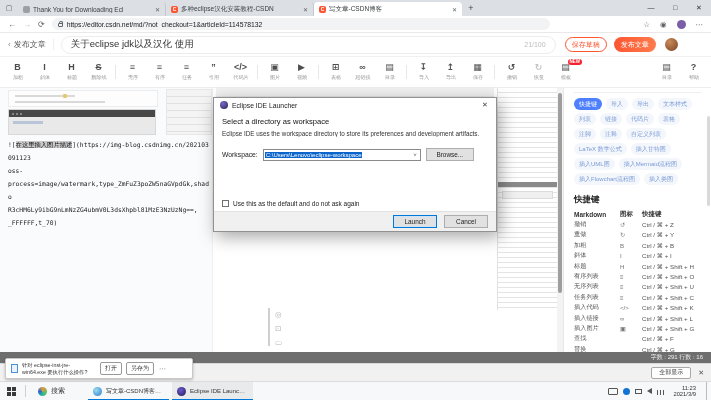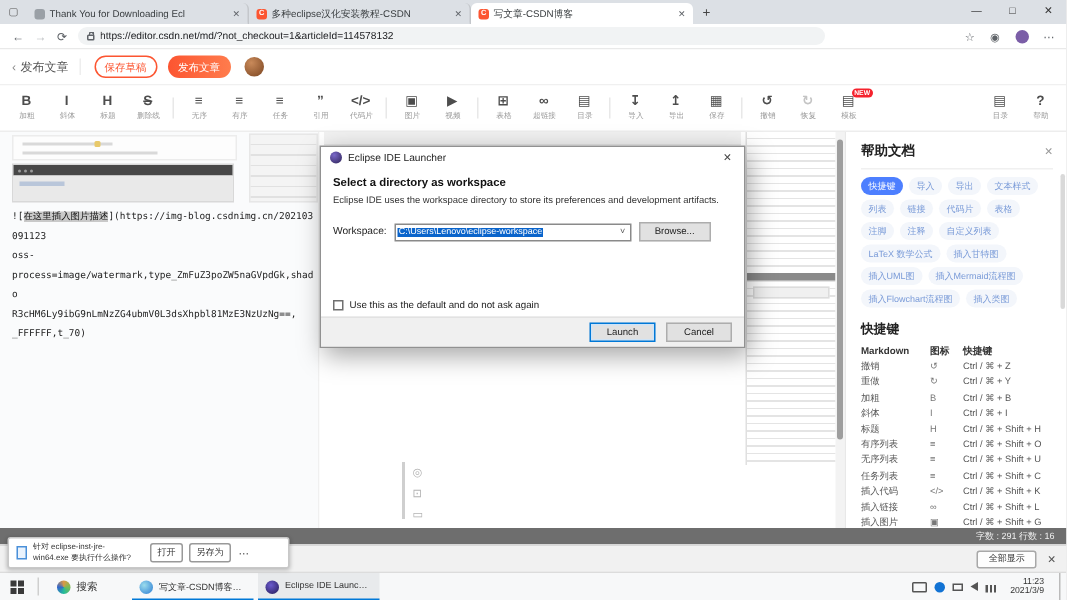--- a/index.html
+++ b/index.html
@@ -105,21 +105,21 @@
 .sc-keys{white-space:nowrap}
 .sb-scrollbar{position:absolute;right:1px;top:28px;width:3px;height:90px;background:#d9d9d9;border-radius:2px}
 
 
 .dialog{position:absolute;left:213px;top:97px;width:284px;height:135px;background:#fff;border:1px solid #919191;
   box-shadow:3px 5px 16px rgba(0,0,0,.35);z-index:20}
 .dlg-titlebar{height:14px;display:flex;align-items:center;gap:4px;padding:0 0 0 6px}
 .dlg-icon{width:8px;height:8px;border-radius:50%;background:radial-gradient(circle at 35% 30%,#7a68c9,#2c2255);flex:none}
 .dlg-title{font-size:6.8px;color:#222;flex:1;white-space:nowrap}
 .dlg-close{font-size:7px;color:#444;width:22px;height:14px;display:flex;align-items:center;justify-content:center}
-.dlg-heading{font-size:7.6px;font-weight:bold;color:#111;padding:5px 8px 0}
+.dlg-heading{font-size:7.6px;font-weight:normal;color:#111;padding:5px 8px 0}
 .dlg-desc{font-size:6.3px;color:#333;padding:4px 8px 0;white-space:nowrap;overflow:hidden}
 .dlg-ws-row{position:absolute;left:8px;top:50px;right:8px;display:flex;align-items:center;gap:5px}
 .dlg-ws-label{font-size:6.8px;color:#222;white-space:nowrap}
 .combo{width:158px;height:12px;border:1px solid #8a8a8a;background:#fff;display:flex;align-items:center;padding:0 1px}
 .combo-sel{background:#0a64cb;color:#fff;font-size:6px;white-space:nowrap;overflow:hidden;padding:0 1px}
 .combo-arrow{margin-left:auto;font-size:6px;color:#555;padding-right:2px}
 .browse-btn{width:48px;height:13px;border:1px solid #adadad;background:#e1e1e1;font-size:6.4px;color:#222;display:flex;align-items:center;justify-content:center}
 .dlg-check-row{position:absolute;left:8px;top:102px;display:flex;align-items:center;gap:4px}
 .checkbox{width:7px;height:7px;border:1px solid #707070;background:#fff;flex:none}
 .check-label{font-size:6.5px;color:#222;white-space:nowrap}
@@ -217,20 +217,24 @@
       <span class="browser-avatar"></span>
       <span class="addr-icon">⋯</span>
     </div>
   </div>
 
   <div class="csdn-header">
     <div class="back-link">
       <span class="back-arrow">‹</span>
       <span>发布文章</span>
     </div>
+    <div class="title-box">
+      <div class="title-input">关于eclipse jdk以及汉化 使用</div>
+      <span class="char-count">21/100</span>
+    </div>
     <div class="save-draft">保存草稿</div>
     <div class="publish">发布文章</div>
     <div class="header-avatar"></div>
   </div>
 
   <div class="toolbar">
     <div class="toolbar-items">
         <div class="tool">
           <span class="tglyph">B</span>
           <span class="tlabel">加粗</span>
@@ -371,24 +375,20 @@
           <span class="float-tool">⊡</span>
           <span class="float-tool">▭</span>
         </div>
     </div>
 
     <div class="pane-scrollbar">
       <div class="pane-thumb"></div>
     </div>
 
     <div class="sidebar">
-      <div class="sb-header">
-        <span>帮助文档</span>
-        <span class="sb-close">✕</span>
-      </div>
       <div class="sb-divider"></div>
       <div class="tags">
           <span class="tag active">快捷键</span>
           <span class="tag">导入</span>
           <span class="tag">导出</span>
           <span class="tag">文本样式</span>
           <span class="tag">列表</span>
           <span class="tag">链接</span>
           <span class="tag">代码片</span>
           <span class="tag">表格</span>

